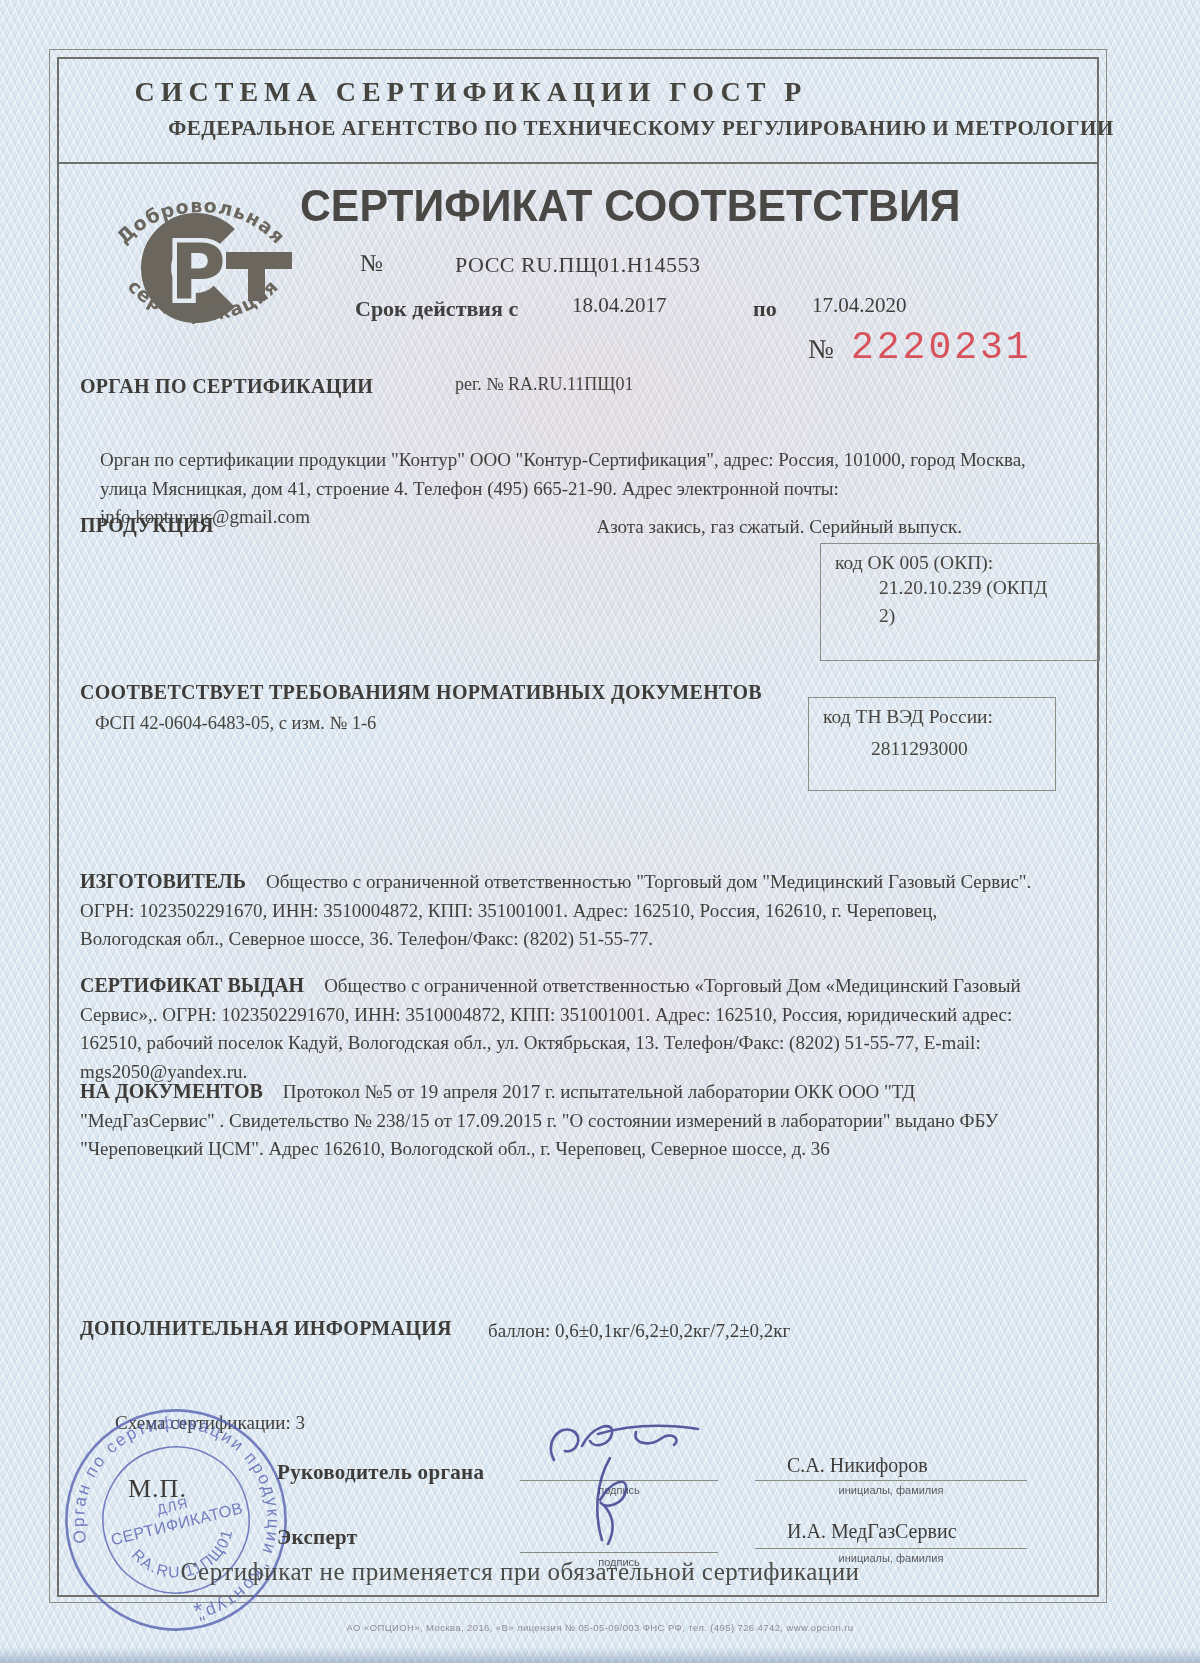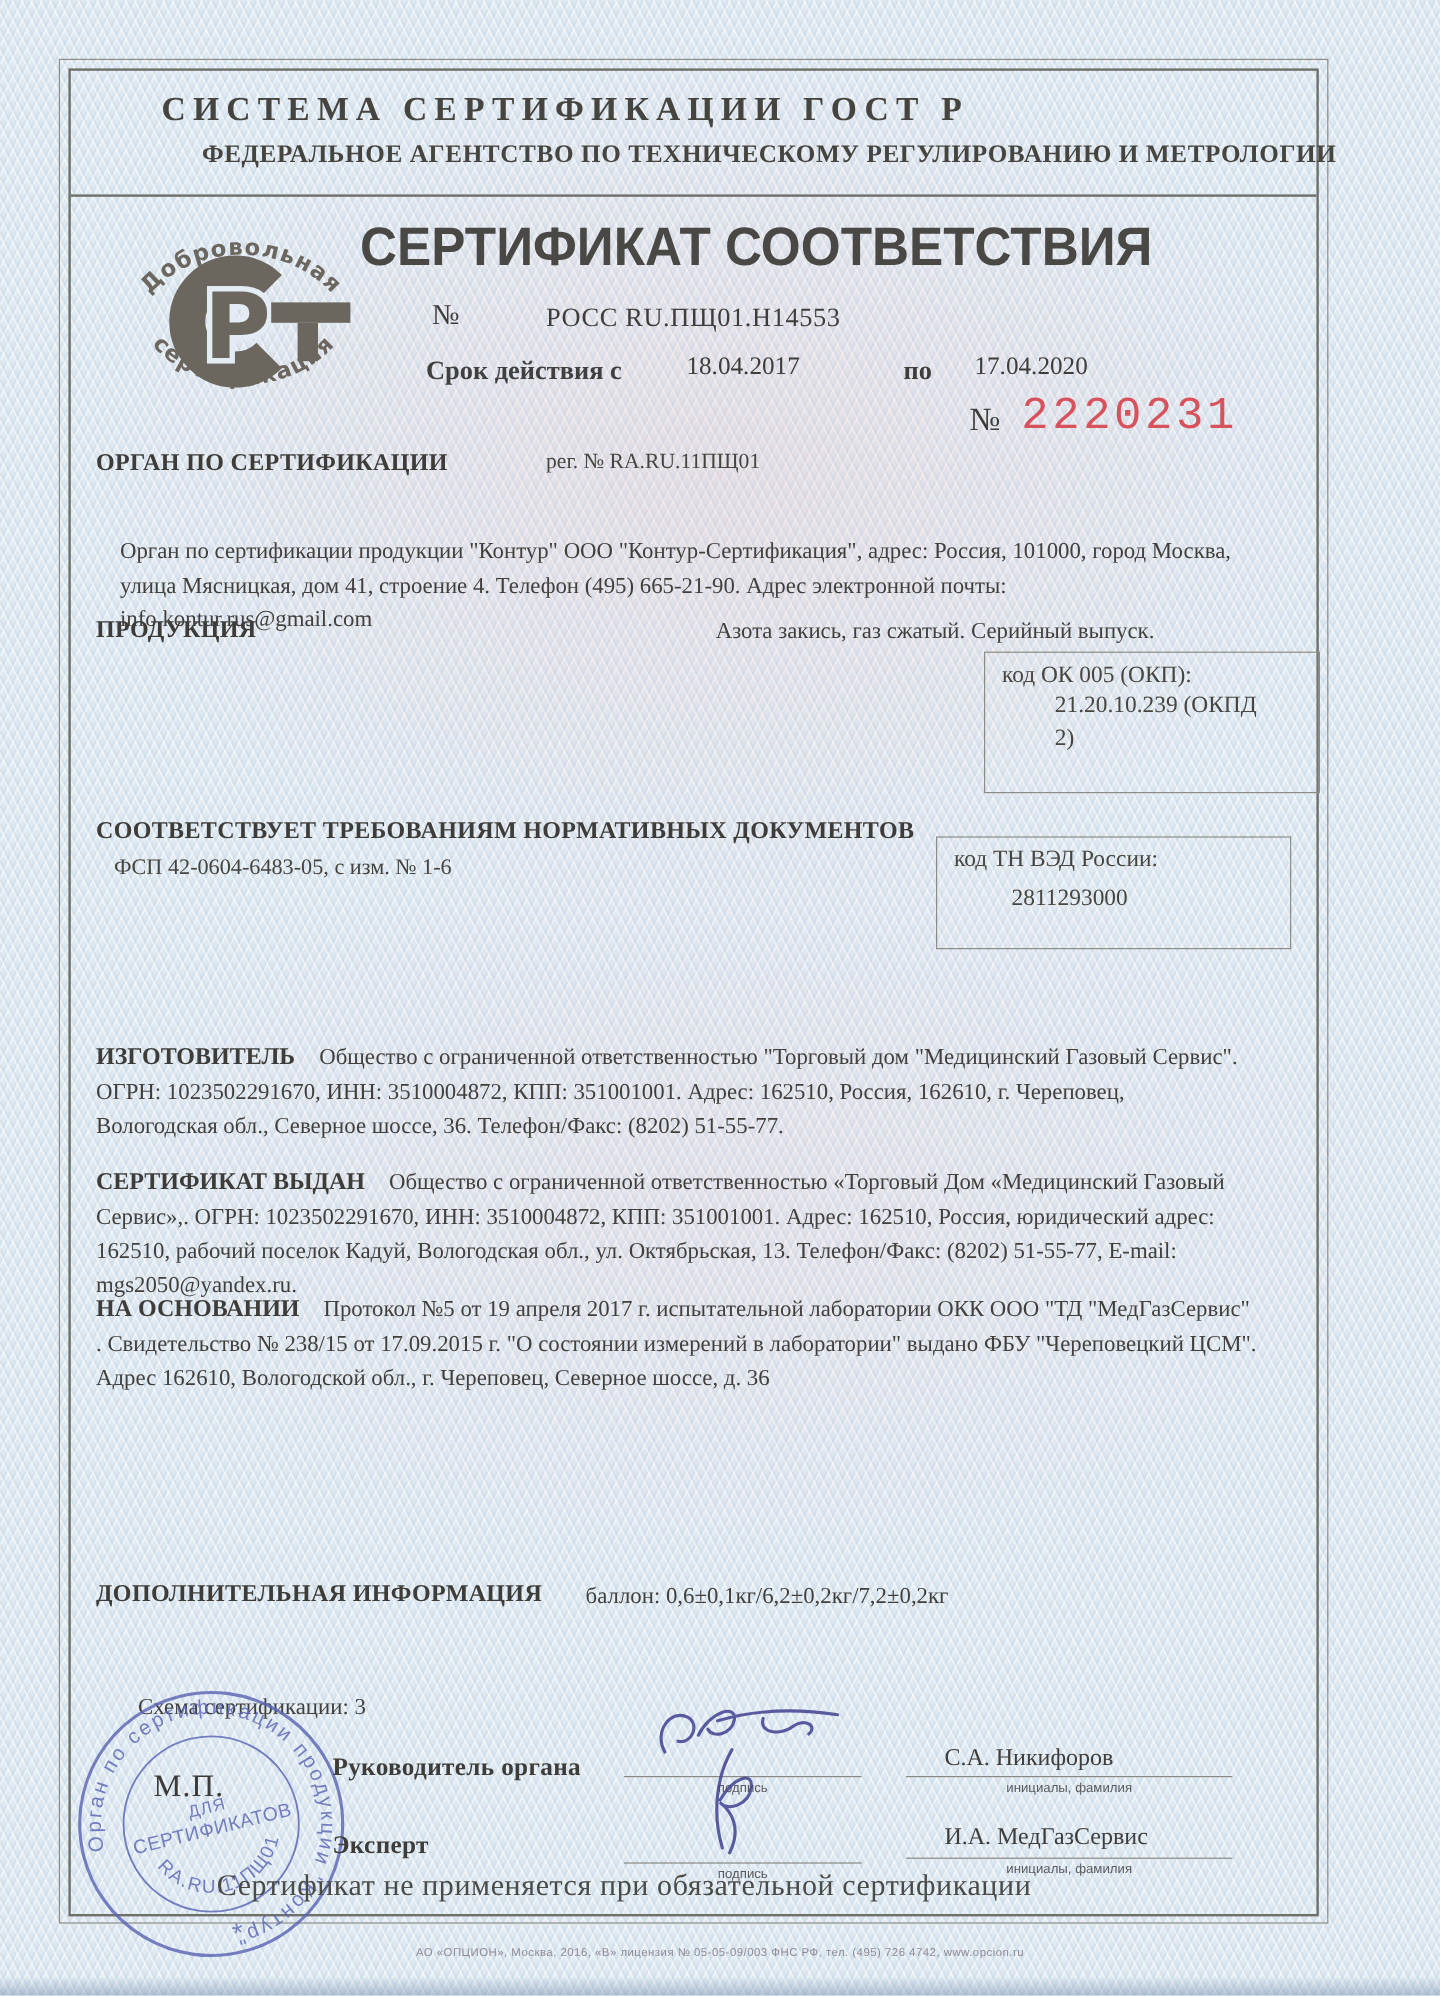--- a/index.html
+++ b/index.html
@@ -52,21 +52,21 @@
   .authority-reg{left:455px;top:374px;font-size:18px;color:#45443f;}
   .authority-text{left:100px;top:446px;width:950px;}
 
   .product-label{left:80px;top:514px;}
   .product-text{left:262px;top:513px;width:700px;text-align:right;}
 
   .code-box{border:1px solid #8d8d88;background:rgba(255,255,255,0.04);}
   .okp-box{left:820px;top:543px;width:280px;height:118px;padding:8px 0 16px 14px;box-sizing:border-box;}
   .okp-label{font-size:19.5px;color:#46453f;}
   .okp-value{font-size:19.5px;color:#46453f;margin-left:44px;width:185px;line-height:1.45;}
-  .tnved-box{left:780px;top:697px;width:296px;height:94px;padding:8px 0 0 14px;box-sizing:border-box;}
+  .tnved-box{left:808px;top:697px;width:248px;height:94px;padding:8px 0 0 14px;box-sizing:border-box;}
   .tnved-label{font-size:19.5px;color:#46453f;}
   .tnved-value{font-size:19.5px;color:#46453f;margin-left:48px;margin-top:10px;}
 
   .conformity-label{left:80px;top:681px;}
   .conformity-text{left:95px;top:713px;font-size:18.5px;color:#45443f;}
 
   .para{line-height:1.5;font-size:19px;color:#403f3c;}
   .para .plabel{font-size:20px;font-weight:bold;color:#3d3c39;padding-right:20px;}
   .manufacturer-para{left:80px;top:847px;width:962px;}
   .issued-para{left:80px;top:951px;width:968px;}
@@ -164,21 +164,21 @@
 
 <div class="abs code-box tnved-box">
   <div class="tnved-label">код ТН ВЭД России:</div>
   <div class="tnved-value">2811293000</div>
 </div>
 
 <p class="abs para manufacturer-para"><span class="plabel">ИЗГОТОВИТЕЛЬ</span><span>Общество с ограниченной ответственностью "Торговый дом "Медицинский Газовый Сервис". ОГРН: 1023502291670, ИНН: 3510004872, КПП: 351001001. Адрес: 162510, Россия, 162610, г. Череповец, Вологодская обл., Северное шоссе, 36. Телефон/Факс: (8202) 51-55-77.</span></p>
 
 <p class="abs para issued-para"><span class="plabel">СЕРТИФИКАТ ВЫДАН</span><span>Общество с ограниченной ответственностью «Торговый Дом «Медицинский Газовый Сервис»,. ОГРН: 1023502291670, ИНН: 3510004872, КПП: 351001001. Адрес: 162510, Россия, юридический адрес: 162510, рабочий поселок Кадуй, Вологодская обл., ул. Октябрьская, 13. Телефон/Факс: (8202) 51-55-77, E-mail: mgs2050@yandex.ru.</span></p>
 
-<p class="abs para basis-para"><span class="plabel">НА ОСНОВАНИИ</span><span>Протокол №5 от 19 апреля 2017 г. испытательной лаборатории ОКК ООО "ТД "МедГазСервис" . Свидетельство № 238/15 от 17.09.2015 г. "О состоянии измерений в лаборатории" выдано ФБУ "Череповецкий ЦСМ". Адрес 162610, Вологодской обл., г. Череповец, Северное шоссе, д. 36</span></p>
+<p class="abs para basis-para"><span class="plabel">НА ДОКУМЕНТОВ</span><span>Протокол №5 от 19 апреля 2017 г. испытательной лаборатории ОКК ООО "ТД "МедГазСервис" . Свидетельство № 238/15 от 17.09.2015 г. "О состоянии измерений в лаборатории" выдано ФБУ "Череповецкий ЦСМ". Адрес 162610, Вологодской обл., г. Череповец, Северное шоссе, д. 36</span></p>
 
 <div class="abs sec-label addinfo-label">ДОПОЛНИТЕЛЬНАЯ ИНФОРМАЦИЯ</div>
 <div class="abs addinfo-text">баллон: 0,6±0,1кг/6,2±0,2кг/7,2±0,2кг</div>
 
 <div class="abs scheme-text">Схема сертификации: 3</div>
 
 <svg class="abs stamp-svg" width="240" height="240" viewBox="0 0 230 230">
   <defs>
     <path id="stampRing" d="M 27 115 A 88 88 0 1 1 203 115 A 88 88 0 1 1 27 115"></path>
     <path id="stampInnerArc" d="M 60 115 A 55 55 0 0 0 170 115"></path>

